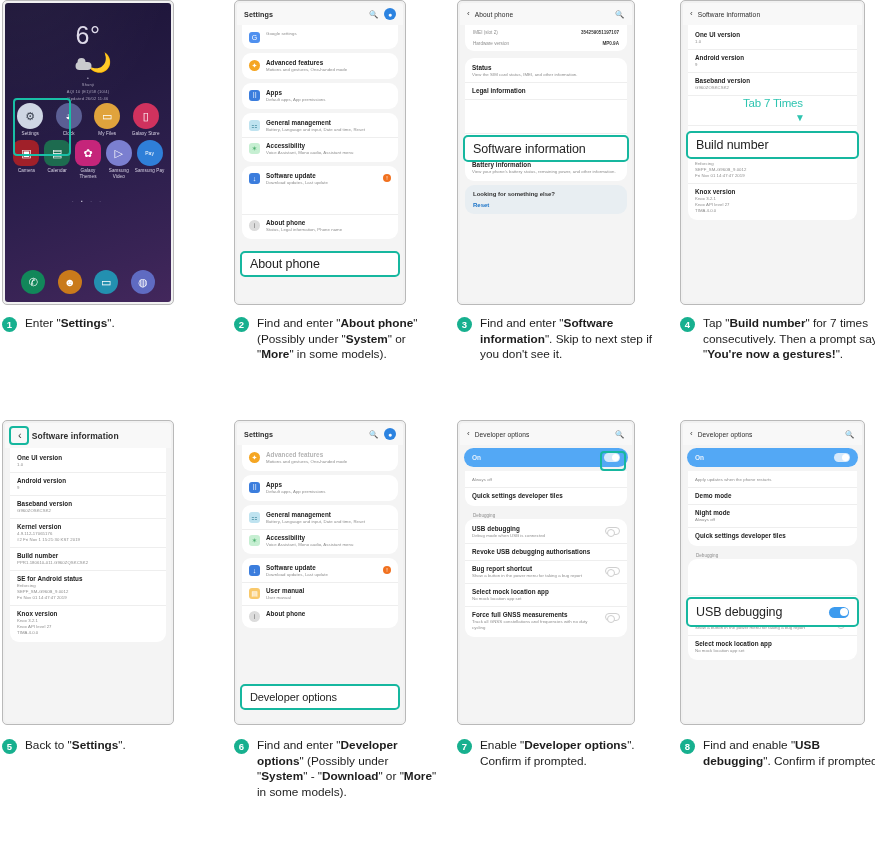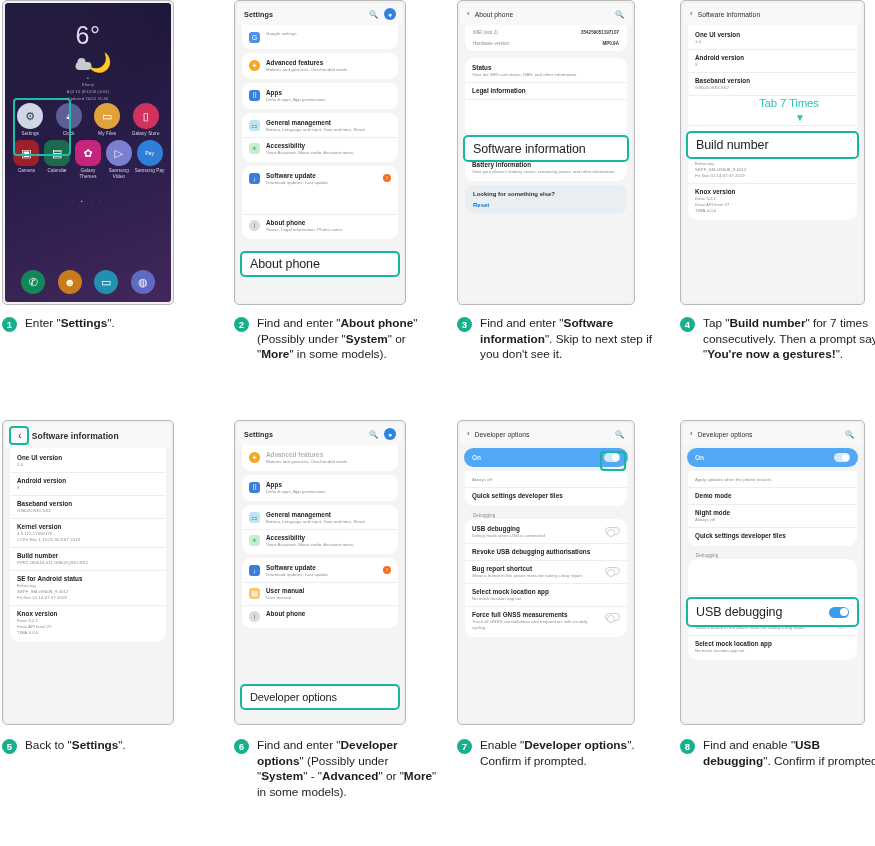--- a/index.html
+++ b/index.html
@@ -466,21 +466,21 @@
                 <div class="it-tx">
                   <div class="it-t">Knox version</div>
                   <div class="it-s" style="white-space:pre-line">Knox 3.2.1
 Knox API level 27
 TIMA 4.0.0</div>
                 </div>
               </div>
             </div>
           </div>
         </div>
-        <div class="tab7" style="left:76px;top:94px">Tab 7 Times</div>
+        <div class="tab7" style="left:60px;top:94px">Tab 7 Times</div>
         <div class="tab7-arrow" style="left:112px;top:110px">▼</div>
         <div class="callout" style="top:128px;height:28px">
           <div class="ct">Build number</div>
         </div>
       </div>
     </div>
     <div class="cap" style="top:316px">
       <div class="num">4</div>
       <div class="cap-tx">Tap "<b>Build number</b>" for 7 times consecutively. Then a prompt says "<b>You're now a gestures!</b>".</div>
     </div>
@@ -628,21 +628,21 @@
             </div>
           </div>
         </div>
         <div class="callout" style="top:261px;height:26px">
           <div class="ct sm">Developer options</div>
         </div>
       </div>
     </div>
     <div class="cap" style="top:318px">
       <div class="num">6</div>
-      <div class="cap-tx">Find and enter "<b>Developer options</b>" (Possibly under "<b>System</b>" - "<b>Advanced</b>" or "<b>More</b>" in some models).</div>
+      <div class="cap-tx">Find and enter "<b>Developer options</b>" (Possibly under "<b>System</b>" - "<b>Download</b>" or "<b>More</b>" in some models).</div>
     </div>
   </div>
 
   <div class="col c3">
     <div class="phone wide">
       <div class="screen">
         <div class="ui">
           <div class="ui-top">
             <div class="ico-back">‹</div>
             <div class="ui-title sm">Developer options</div>

